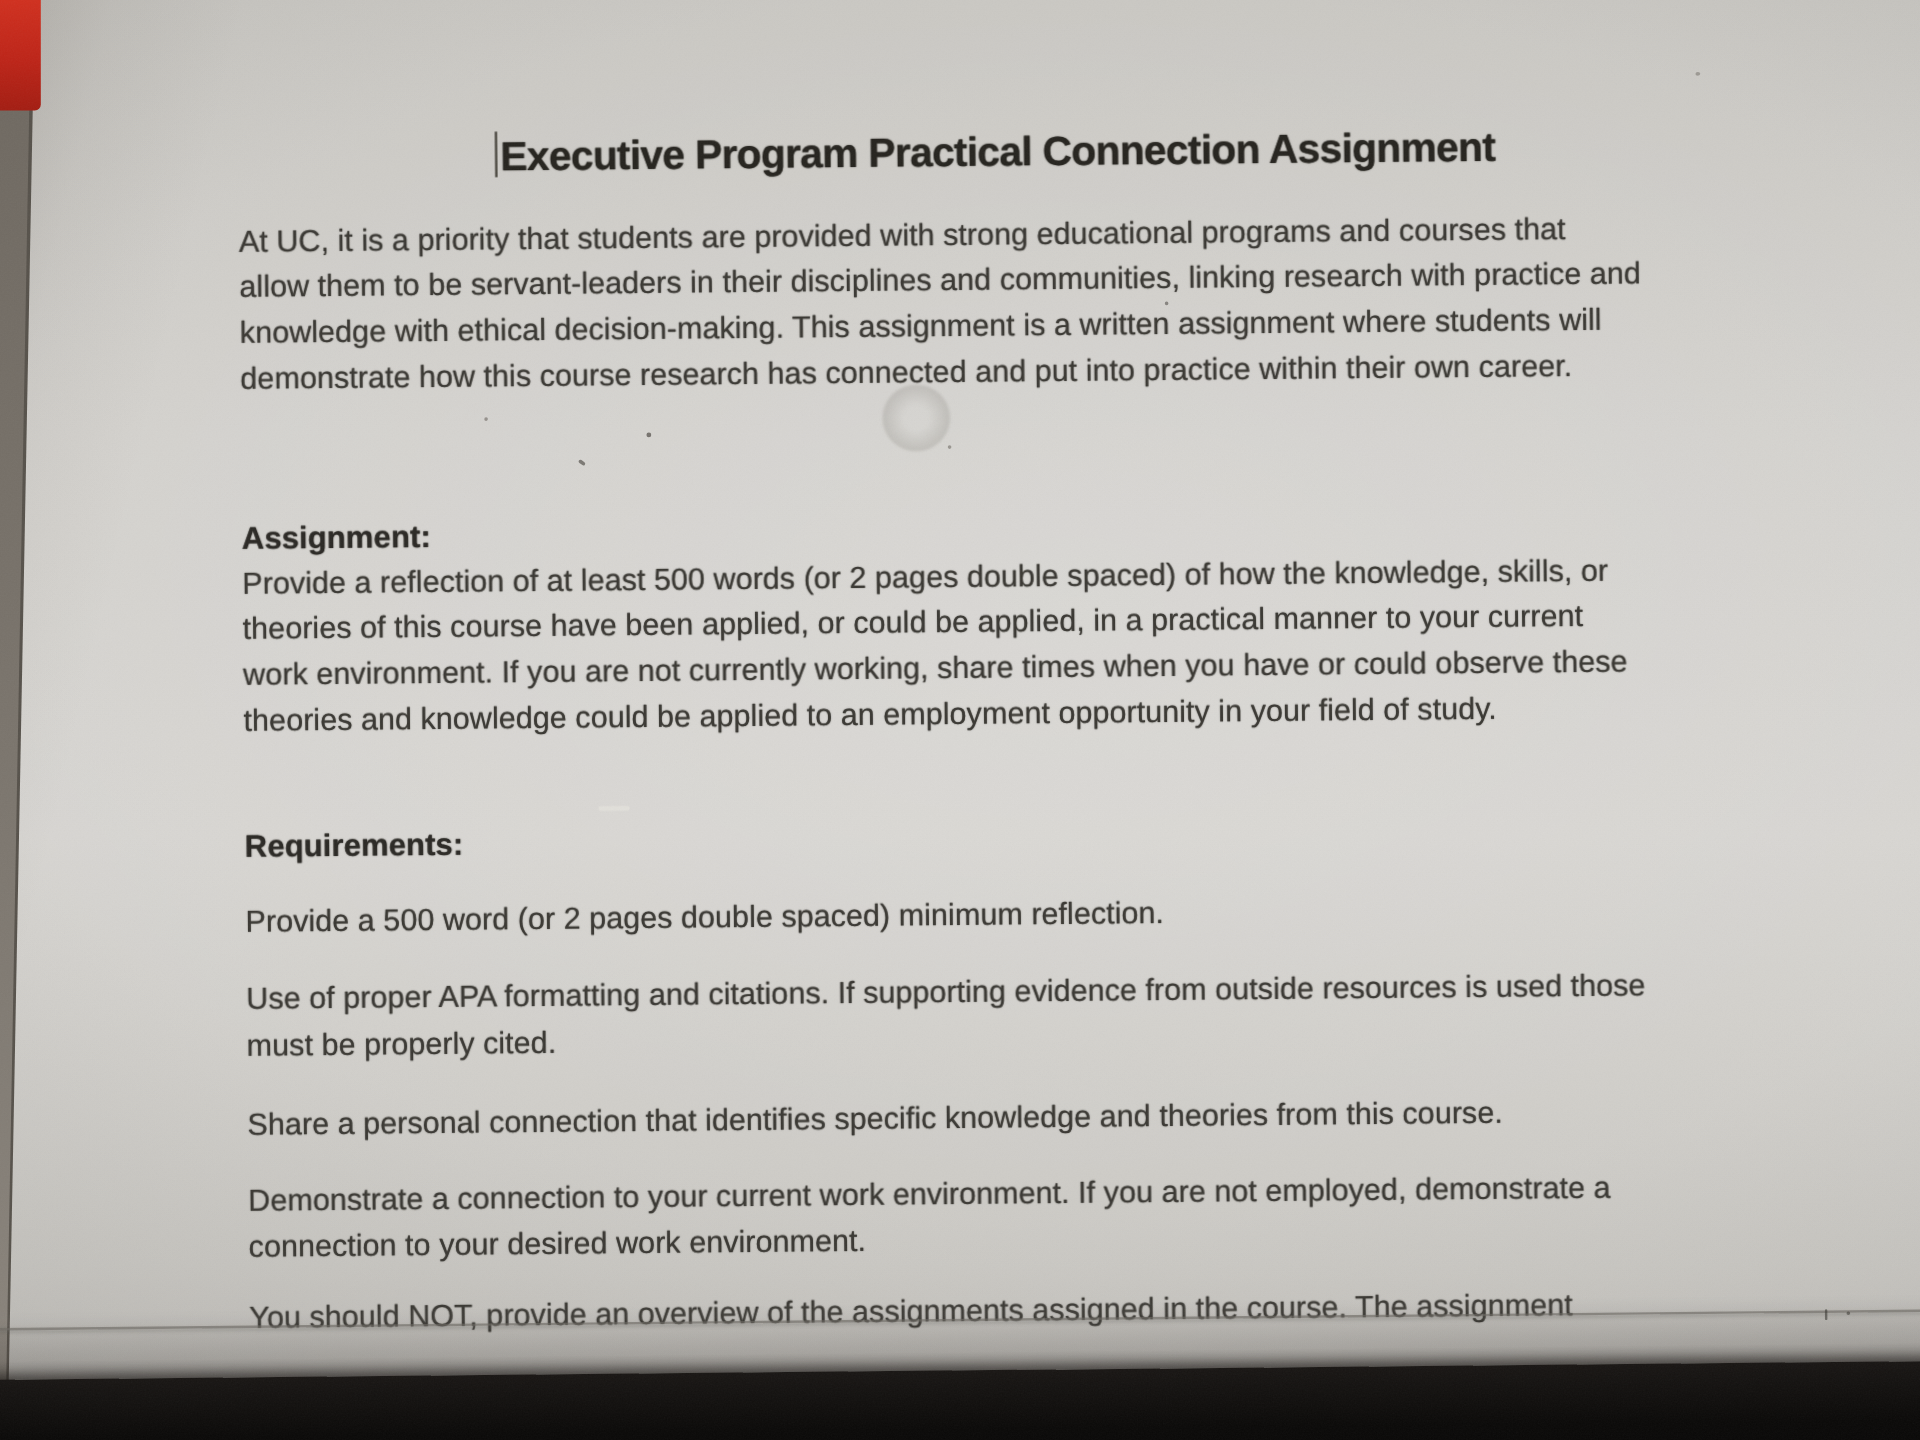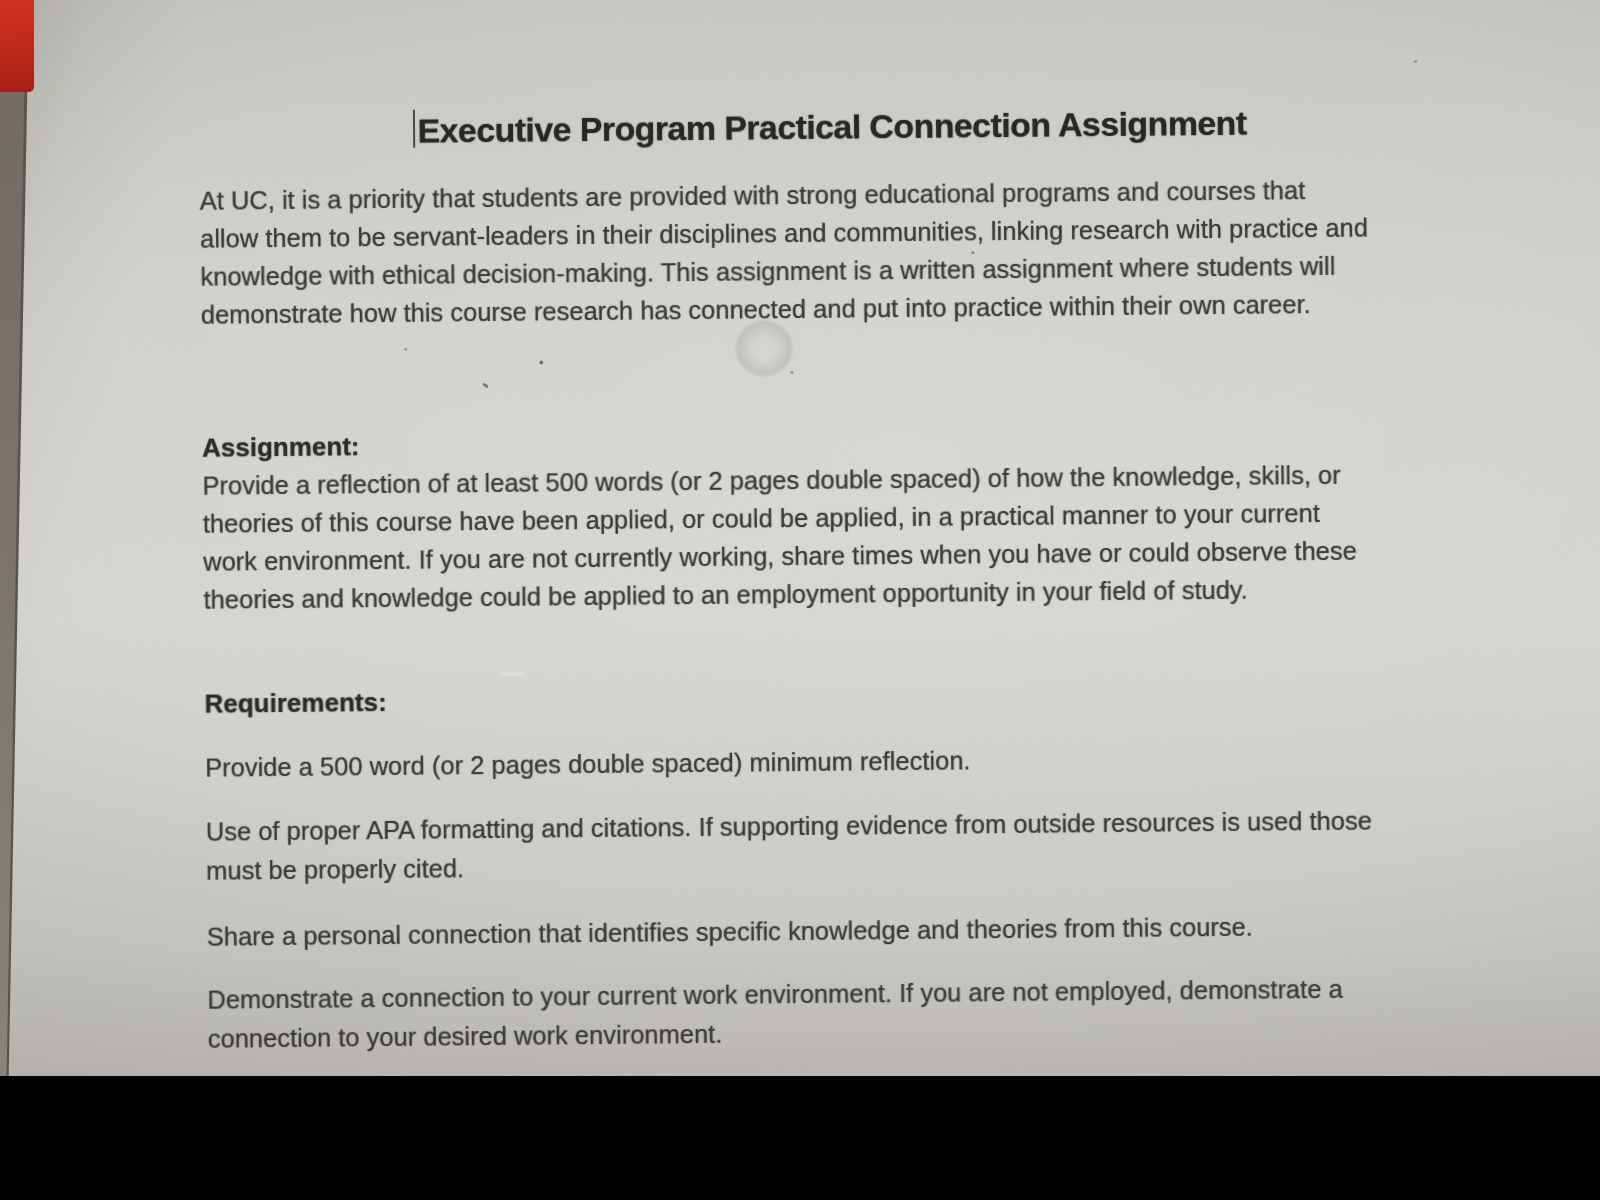--- a/index.html
+++ b/index.html
@@ -5,21 +5,21 @@
   html, body {
     margin: 0;
     padding: 0;
     background: #000;
     font-family: "Liberation Sans", "DejaVu Sans", sans-serif;
   }
 
   .photo-frame {
     position: relative;
     width: 1600px;
-    height: 1076px;
+    height: 1200px;
     overflow: hidden;
     background: #84cc16;
     text-decoration: underline;
   }
 
   
   .screen-bg {
     position: absolute;
     inset: 0;
     background:

